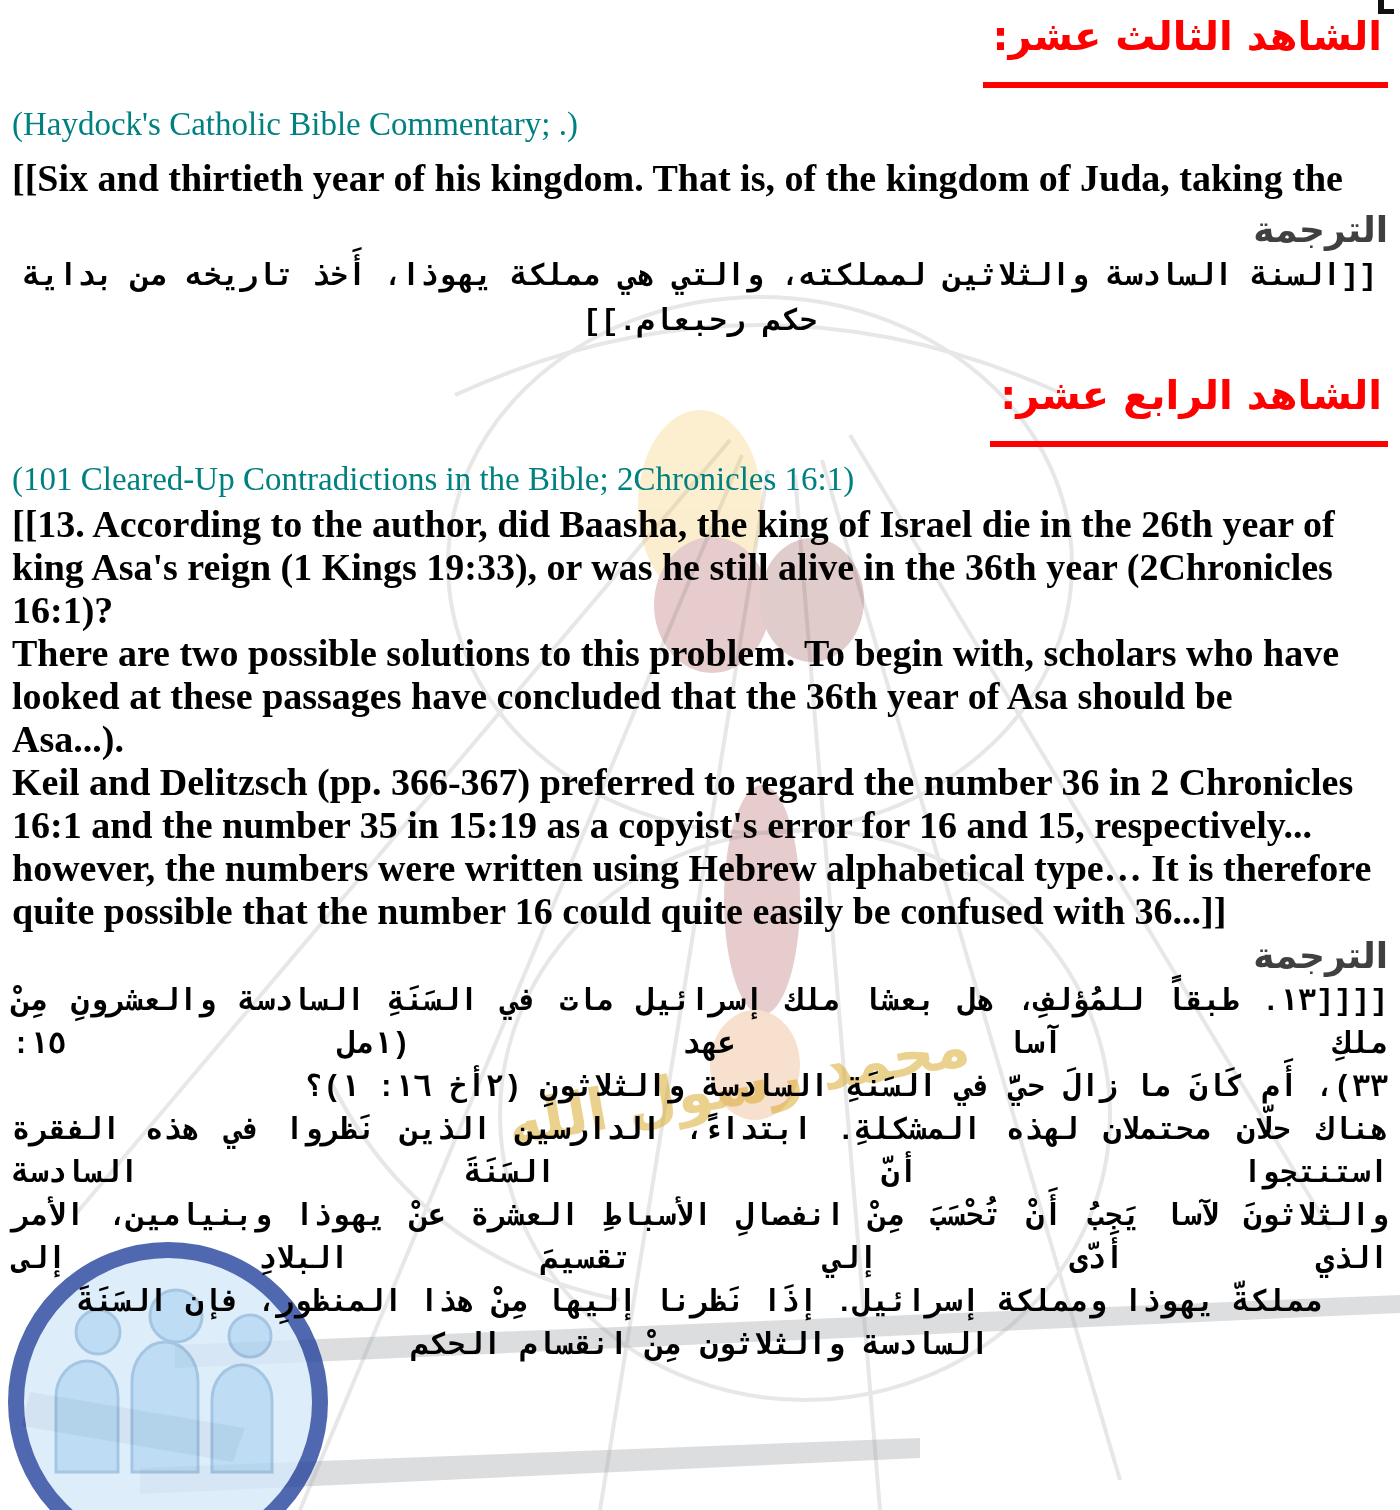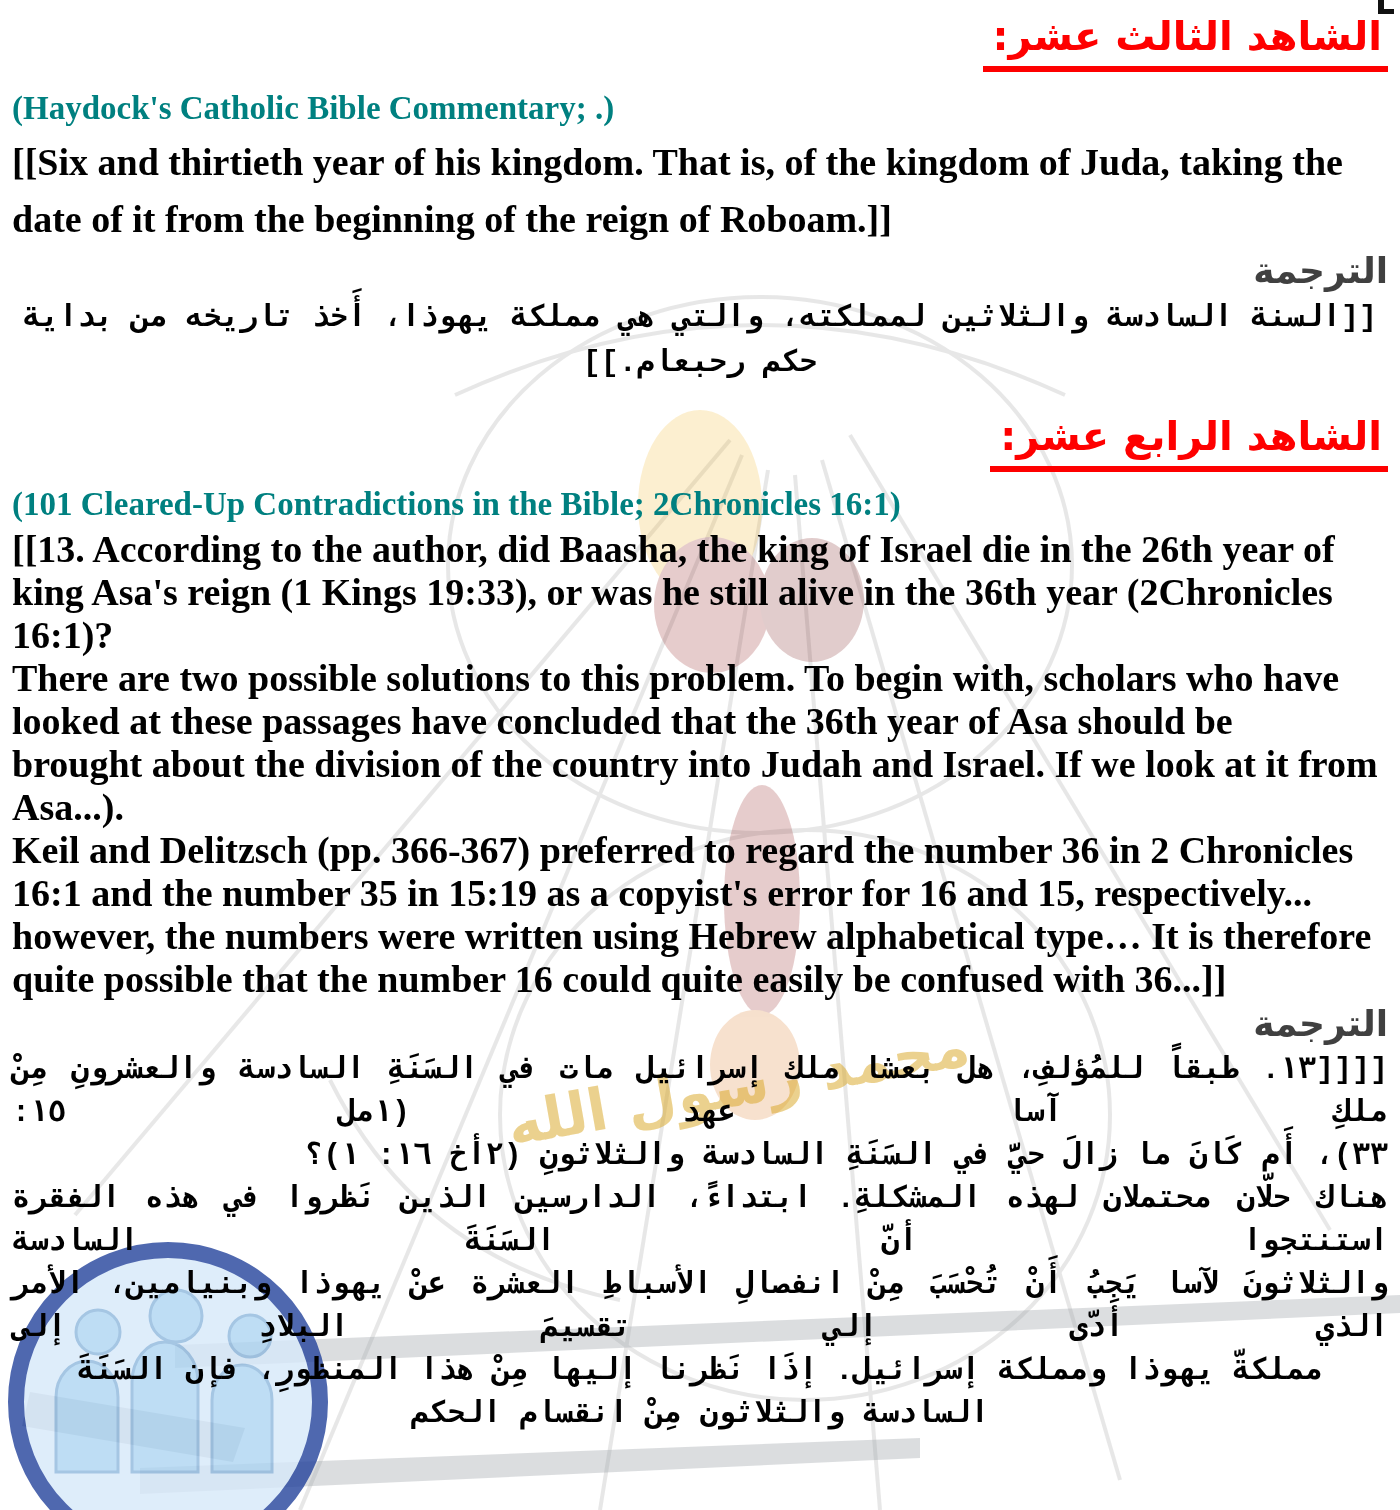--- a/index.html
+++ b/index.html
@@ -33,28 +33,28 @@
     font-family: "DejaVu Sans", sans-serif;
     font-weight: bold;
     font-size: 40px;
     color: #fe0000;
     line-height: 1.1;
     padding-left: 4px;
   }
   .red-heading .u {
     display: inline-block;
     border-bottom: 6px solid #fe0000;
-    padding: 0 6px 8px 10px;
+    padding: 0 6px 24px 10px;
   }
   .h1-13 { margin-top: 4px; }
   .h2-14 { margin-top: 28px; }
 
   
   .teal-line {
-    font-weight: bold;
+    font-weight: normal;
     font-size: 33px;
     color: #008080;
     line-height: 44px;
     white-space: nowrap;
   }
   .src-13 { margin-top: 14px; }
   .src-14 { margin-top: 10px; }
 
   
   .q-line {
@@ -164,40 +164,38 @@
   <div class="content">
 
     <div class="red-heading h1-13">
       <span class="u">الشاهد الثالث عشر:</span>
     </div>
 
     <div class="teal-line src-13">(Haydock's Catholic Bible Commentary; .)</div>
 
     <div class="q13">
       <div class="q-line">[[Six and thirtieth year of his kingdom.  That is, of the kingdom of Juda, taking the</div>
-      <div class="q-line">date of it from the beginning of the reign of Roboam.]]</div>
     </div>
 
     <div class="tr-label">الترجمة</div>
 
     <div class="ar-line center tr-13-text">[[السنة السادسة والثلاثين لمملكته، والتي هي مملكة يهوذا، أَخذ تاريخه من بداية حكم رحبعام.]]</div>
 
     <div class="red-heading h2-14">
       <span class="u">الشاهد الرابع عشر:</span>
     </div>
 
     <div class="teal-line src-14">(101 Cleared-Up Contradictions in the Bible; 2Chronicles 16:1)</div>
 
     <div class="q14">
       <div class="q-line">[[13. According to the author, did Baasha, the king of Israel die in the 26th year of</div>
       <div class="q-line">king Asa's reign (1 Kings 19:33), or was he still alive in the 36th year (2Chronicles</div>
       <div class="q-line">16:1)?</div>
       <div class="q-line">There are two possible solutions to this problem. To begin with, scholars who have</div>
       <div class="q-line">looked at these passages have concluded that the 36th year of Asa should be</div>
-      <div class="q-line">brought about the division of the country into Judah and Israel. If we look at it from</div>
       <div class="q-line">Asa...).</div>
       <div class="q-line">Keil and Delitzsch (pp. 366-367) preferred to regard the number 36 in 2 Chronicles</div>
       <div class="q-line">16:1 and the number 35 in 15:19 as a copyist's error for 16 and 15, respectively...</div>
       <div class="q-line">however, the numbers were written using Hebrew alphabetical type… It is therefore</div>
       <div class="q-line">quite possible that the number 16 could quite easily be confused with 36...]]</div>
     </div>
 
     <div class="tr-label">الترجمة</div>
 
     <div class="ar-block">

